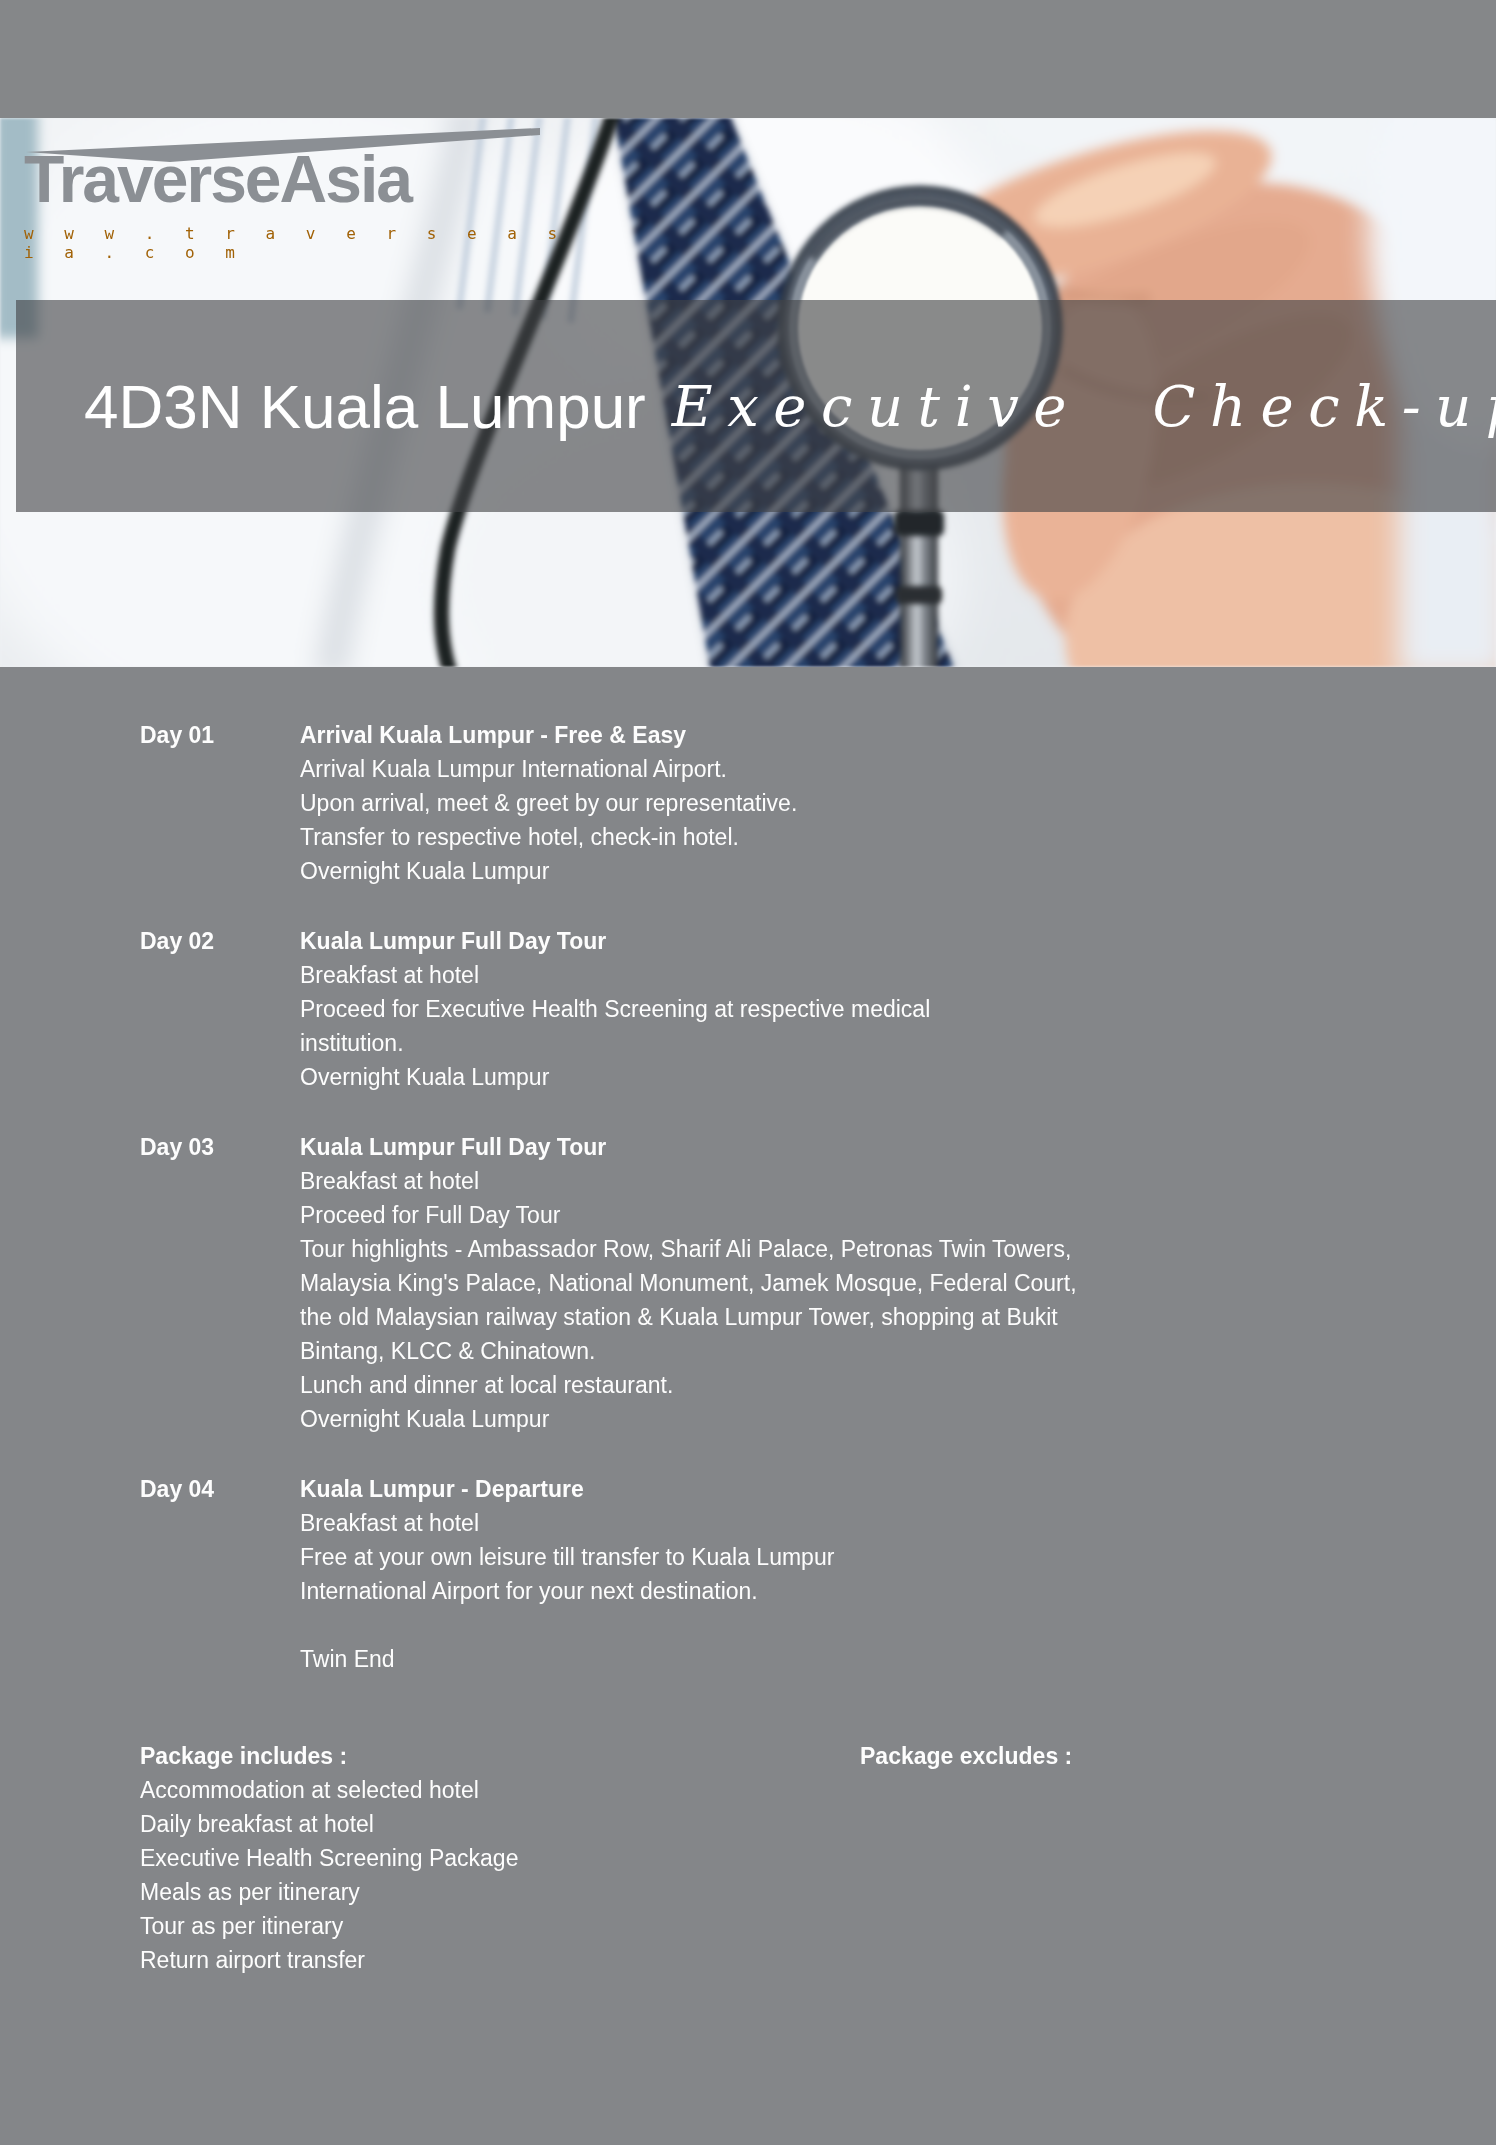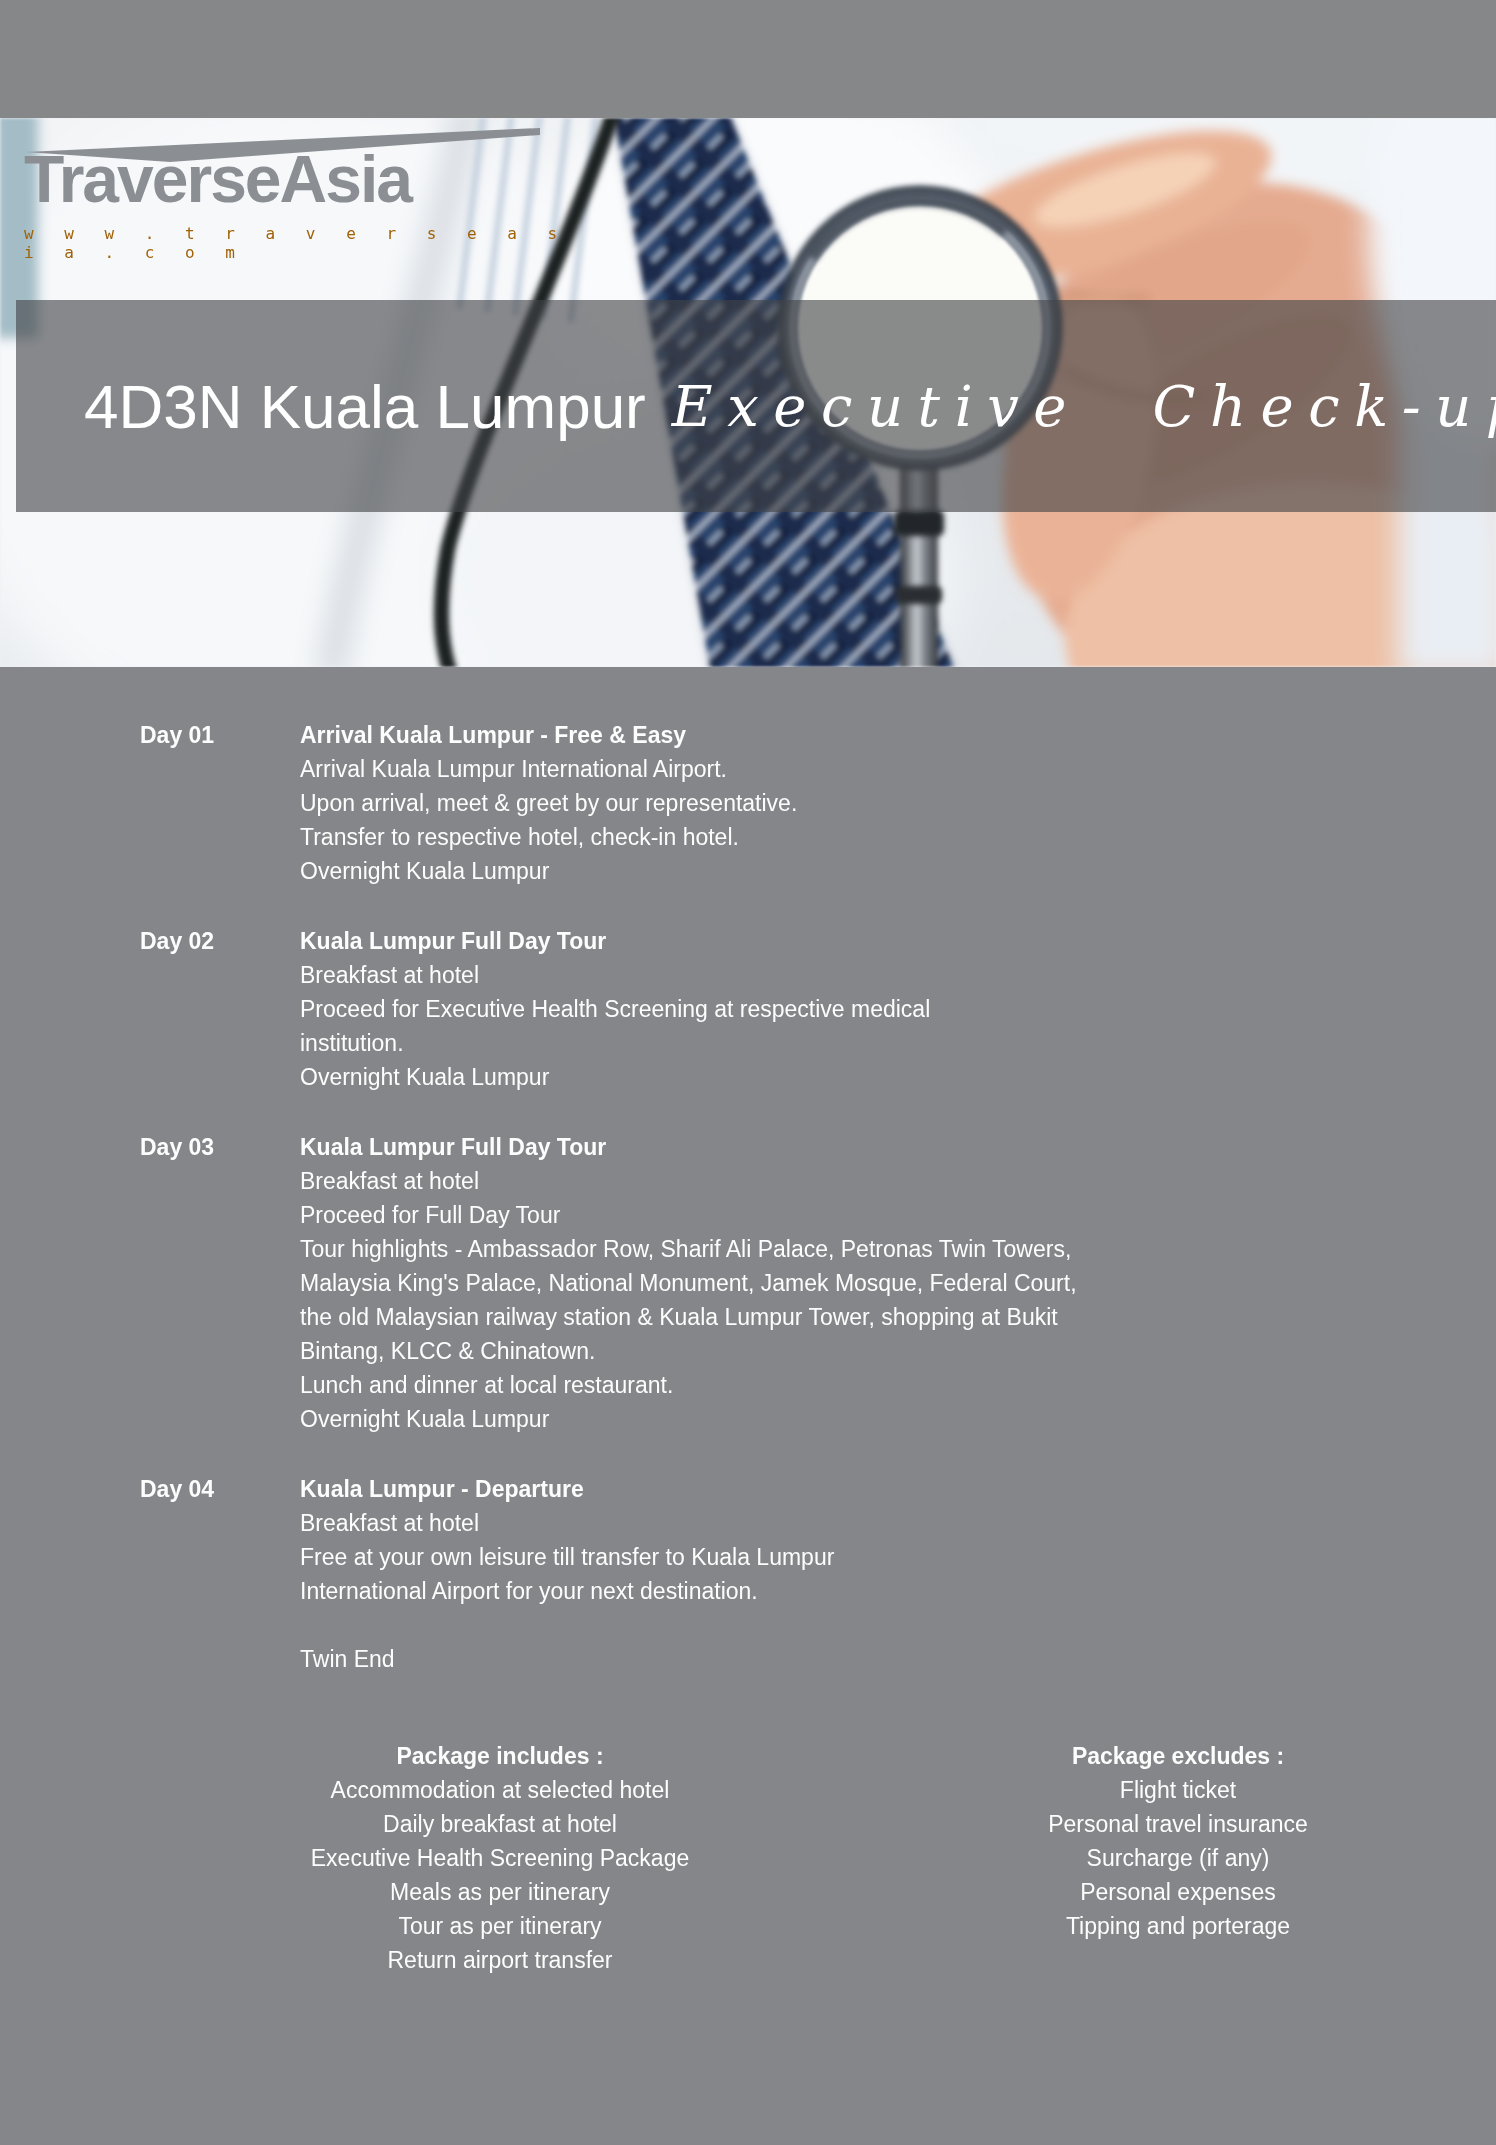--- a/index.html
+++ b/index.html
@@ -41,21 +41,21 @@
   
   .content{
     padding:51px 0 0 140px;
     color:#fdfdfd;font-size:23px;line-height:34px;
   }
   .day-row{display:grid;grid-template-columns:160px 1fr;margin-bottom:36px;}
   .day-label{font-weight:700;}
   .day-title{font-weight:700;}
   .line{min-height:34px;}
   
-  .packages{display:grid;grid-template-columns:720px 1fr;margin-top:63px;text-align:center;}
+  .packages{display:grid;grid-template-columns:720px 1fr;margin-top:63px;}
   .pkg-heading{font-weight:700;}
 </style>
 </head>
 <body>
 
 <div class="top-bar"></div>
 
 <div class="hero">
 
   <svg class="photo" width="1496" height="549" viewBox="0 0 1496 549" xmlns="http://www.w3.org/2000/svg">
@@ -222,23 +222,16 @@
           <div class="line">Accommodation at selected hotel</div>
           <div class="line">Daily breakfast at hotel</div>
           <div class="line">Executive Health Screening Package</div>
           <div class="line">Meals as per itinerary</div>
           <div class="line">Tour as per itinerary</div>
           <div class="line">Return airport transfer</div>
         </div>
     </div>
     <div>
       <div class="pkg-heading">Package excludes :</div>
-      <div>
-          <div class="line">Flight ticket</div>
-          <div class="line">Personal travel insurance</div>
-          <div class="line">Surcharge (if any)</div>
-          <div class="line">Personal expenses</div>
-          <div class="line">Tipping and porterage</div>
-        </div>
     </div>
   </div>
 
 </div>
 
 </body></html>

